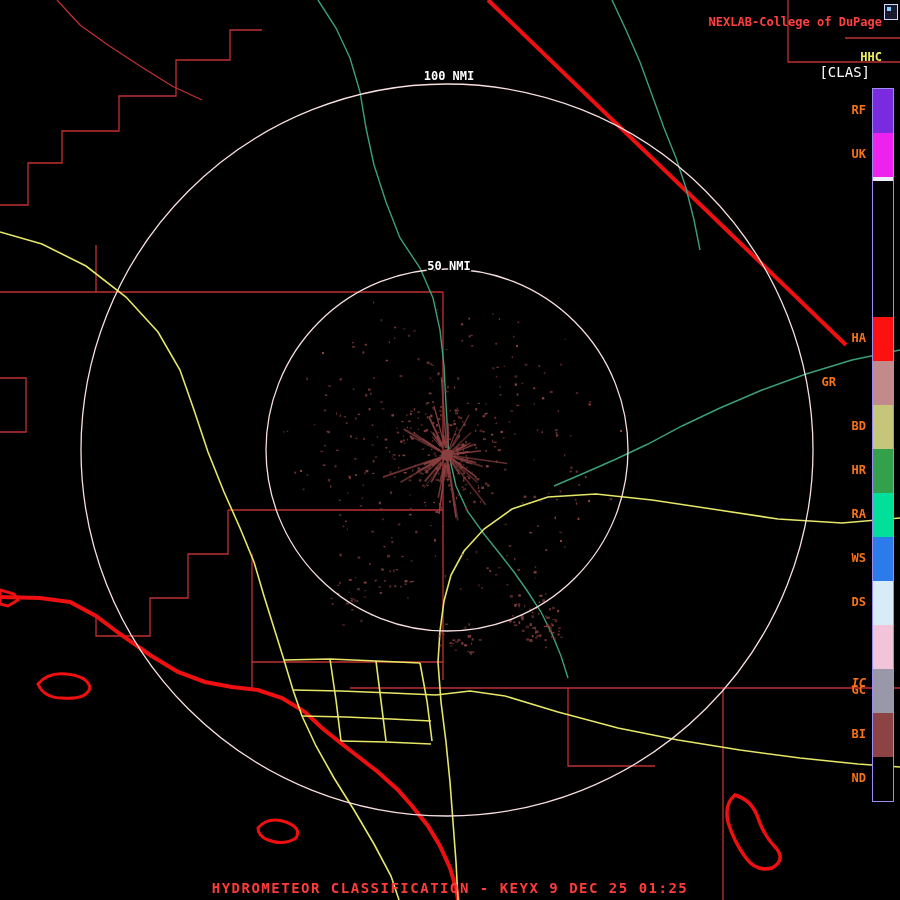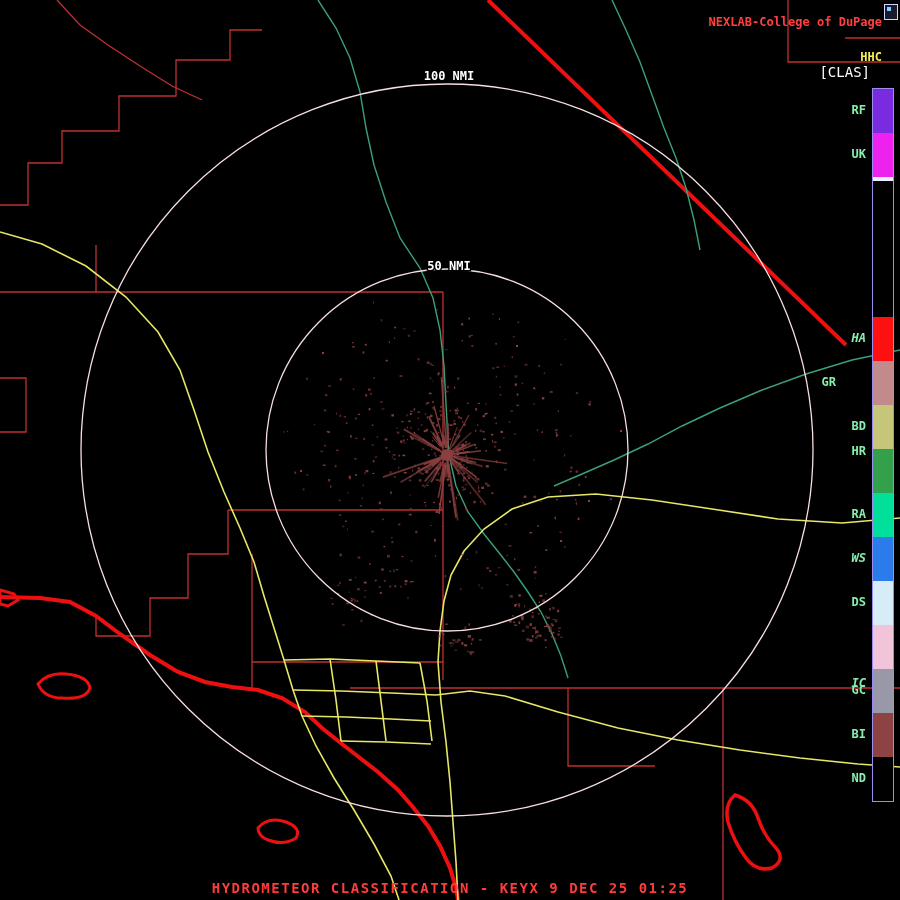--- a/index.html
+++ b/index.html
@@ -7,21 +7,21 @@
           font-family:"DejaVu Sans Mono","Liberation Mono",monospace;}
   svg{position:absolute;left:0;top:0;}
   .overlay{position:absolute;white-space:pre;}
   .title{top:6px;right:18px;color:#ff4040;font-size:12px;font-weight:bold;margin-top:9px;}
   .corner-glyph{top:4px;right:2px;width:12px;height:14px;border:1px solid #cfd6ff;background:#1a1a2e;}
   .corner-glyph:after{content:"";position:absolute;left:2px;top:2px;width:4px;height:4px;background:#7fd4ff;}
   .product-code{top:50px;right:18px;color:#f2ef5a;font-size:12px;font-weight:bold;text-align:center;}
   .product-mode{top:64px;right:30px;color:#ffffff;font-size:14px;}
   .legend-bar{position:absolute;left:872px;top:88px;width:20px;border:1px solid #9a8cf0;background:#000;}
   .legend-swatch{width:100%;}
-  .legend-label{position:absolute;color:#86efac;font-size:12px;font-weight:bold;text-align:right;width:24px;}
+  .legend-label{position:absolute;color:#f97316;font-size:12px;font-weight:bold;text-align:right;width:24px;}
   .footer{bottom:4px;left:0;width:100%;text-align:center;color:#ff3c3c;font-size:14px;letter-spacing:1.5px;font-weight:bold;}
   .ringlabel{fill:#ffffff;font-size:12px;font-weight:bold;font-family:"DejaVu Sans Mono",monospace;
              paint-order:stroke;stroke:#000;stroke-width:3px;text-anchor:middle;}
 </style>
 </head>
 <body>
 
 <div class="screen">
 
   <svg width="900" height="900" viewBox="0 0 900 900">
@@ -730,26 +730,26 @@
       <div class="legend-swatch" style="height: 44px; background: rgb(43, 123, 234);"></div>
       <div class="legend-swatch" style="height: 44px; background: rgb(216, 236, 247);"></div>
       <div class="legend-swatch" style="height: 44px; background: rgb(242, 196, 218);"></div>
       <div class="legend-swatch" style="height: 44px; background: rgb(152, 152, 168);"></div>
       <div class="legend-swatch" style="height: 44px; background: rgb(141, 67, 67);"></div>
       <div class="legend-swatch" style="height: 44px; background: rgb(0, 0, 0);"></div>
     </div>
   <div id="legend-labels">
       <div class="overlay legend-label" style="top: 103px; left: 842px;">RF</div>
       <div class="overlay legend-label" style="top: 147px; left: 842px;">UK</div>
-      <div class="overlay legend-label" style="top: 331px; left: 842px; font-style: italic;">HA</div>
+      <div class="overlay legend-label" style="top: 331px; left: 842px;">HA</div>
       <div class="overlay legend-label" style="top: 375px; left: 812px;">GR</div>
       <div class="overlay legend-label" style="top: 419px; left: 842px;">BD</div>
-      <div class="overlay legend-label" style="top: 444px; left: 842px;">HR</div>
+      <div class="overlay legend-label" style="top: 463px; left: 842px;">HR</div>
       <div class="overlay legend-label" style="top: 507px; left: 842px;">RA</div>
-      <div class="overlay legend-label" style="top: 551px; left: 842px; font-style: italic;">WS</div>
+      <div class="overlay legend-label" style="top: 551px; left: 842px;">WS</div>
       <div class="overlay legend-label" style="top: 595px; left: 842px;">DS</div>
       <div class="overlay legend-label" style="top: 676px; left: 842px; font-style: italic;">IC</div>
       <div class="overlay legend-label" style="top: 683px; left: 842px;">GC</div>
       <div class="overlay legend-label" style="top: 727px; left: 842px;">BI</div>
       <div class="overlay legend-label" style="top: 771px; left: 842px;">ND</div>
     </div>
 
   <div class="overlay footer">HYDROMETEOR CLASSIFICATION - KEYX 9 DEC 25 01:25</div>
 </div>
 

